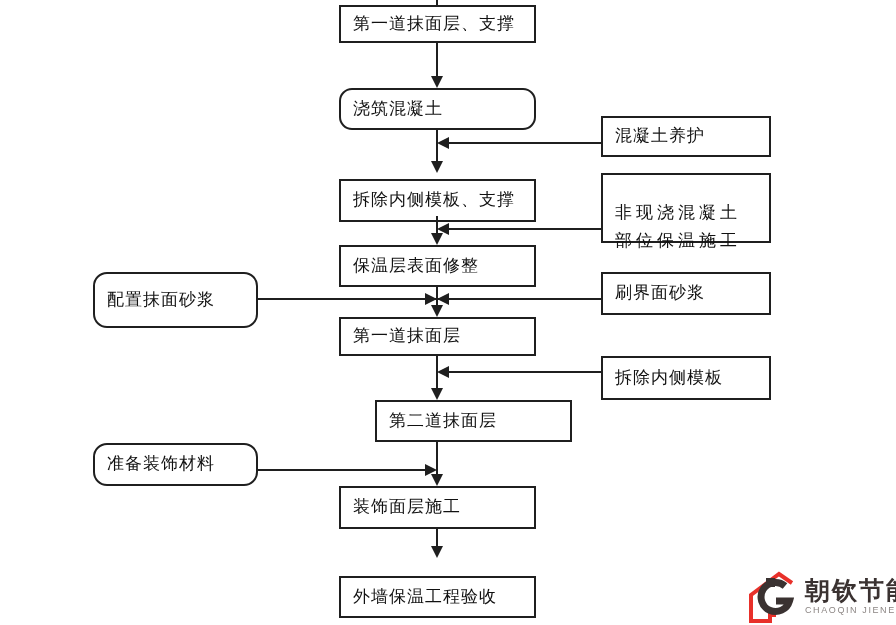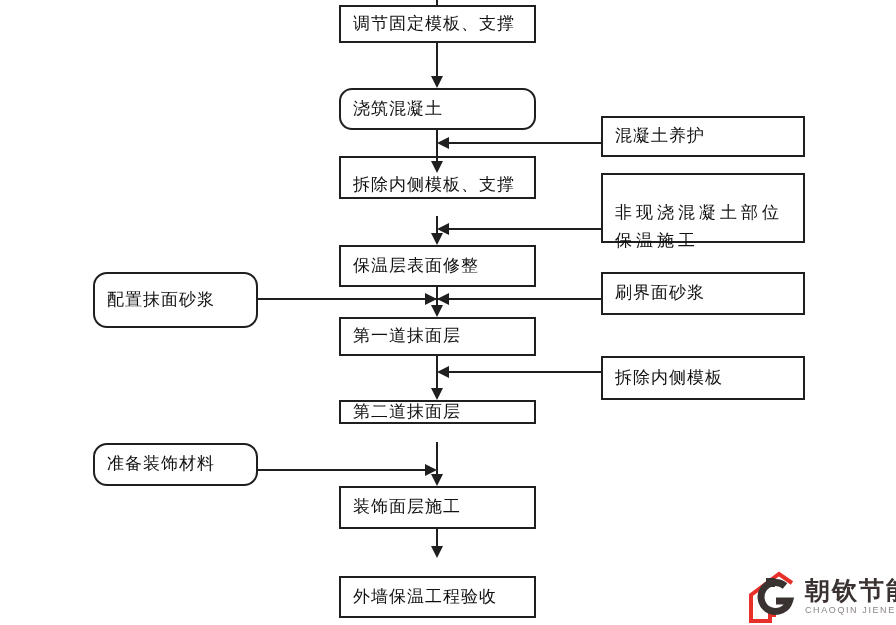--- a/index.html
+++ b/index.html
@@ -18,21 +18,21 @@
     color:#111111;
     font-size:17px;
     letter-spacing:1px;
     display:flex;
     align-items:center;
     padding:0 10px 0 12px;
     line-height:1.35;
   }
   .box.main{left:339px;width:197px;}
   .box.left{left:93px;width:165px;border-radius:14px;}
-  .box.right{left:601px;width:204px;}
+  .box.right{left:601px;width:170px;}
   .box.tall{
     align-items:flex-start;
     padding-top:24px;
     letter-spacing:4px;
     line-height:28px;
   }
   .vline,.hline{position:absolute;background:#1f1f1f;}
   .vline{width:2px;}
   .hline{height:2px;}
   .ah{position:absolute;width:0;height:0;}
@@ -52,35 +52,35 @@
     font-size:9px;color:#8b8583;letter-spacing:1.6px;
     line-height:12px;white-space:nowrap;margin-top:1px;
   }
 </style>
 </head>
 <body>
 
 <div id="canvas">
 
   <div class="box main" style="top:5px;height:38px;">
-      <span>调节固定模板、支撑</span>
+      <span>第一道抹面层、支撑</span>
     </div>
   <div class="box main" style="top:88px;height:42px;border-radius:13px;">
       <span>浇筑混凝土</span>
     </div>
-  <div class="box main" style="top:156px;height:43px;align-items:flex-end;">
+  <div class="box main" style="top:179px;height:43px;">
       <span>拆除内侧模板、支撑</span>
     </div>
   <div class="box main" style="top:245px;height:42px;">
       <span>保温层表面修整</span>
     </div>
   <div class="box main" style="top:317px;height:39px;">
       <span>第一道抹面层</span>
     </div>
-  <div class="box main" style="top:400px;height:24px;">
+  <div class="box main" style="top:400px;height:42px;margin-left:36px;">
       <span>第二道抹面层</span>
     </div>
   <div class="box main" style="top:486px;height:43px;">
       <span>装饰面层施工</span>
     </div>
   <div class="box main" style="top:576px;height:42px;">
       <span>外墙保温工程验收</span>
     </div>
 
   <div class="box left" style="top:272px;height:56px;">

